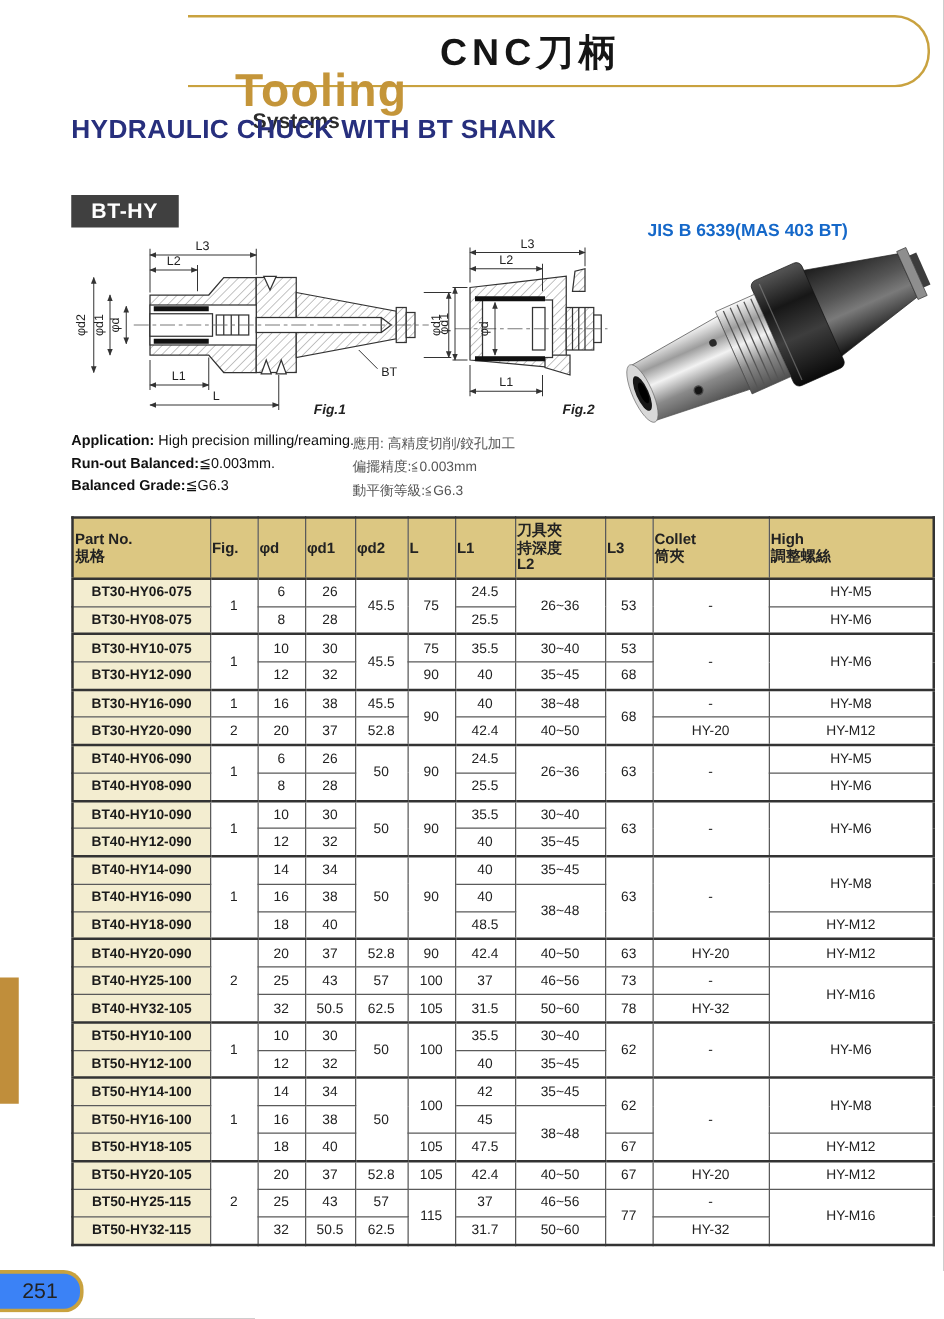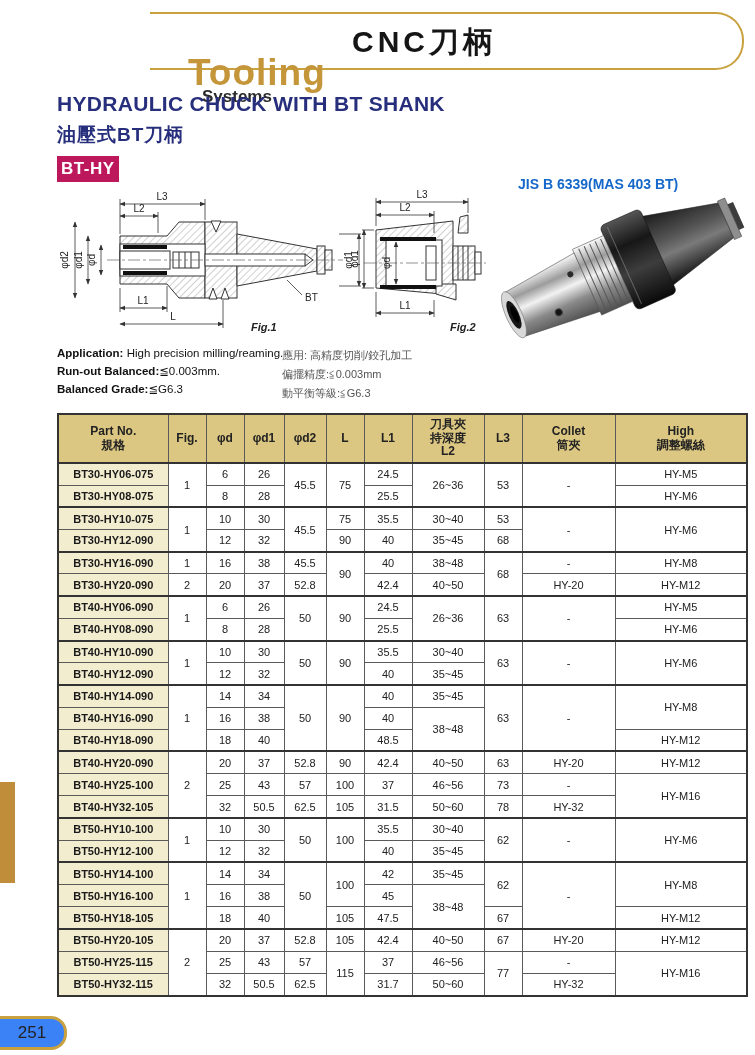--- a/index.html
+++ b/index.html
@@ -11,42 +11,42 @@
         border:2px solid #C9A23F;border-left:none;border-radius:0 28px 28px 0;background:#fff;}
   .brand{position:absolute;left:188px;top:14px;line-height:1;}
   .brand-title{font-size:37px;font-weight:bold;color:#C49539;letter-spacing:1px;margin-top:40px;}
   .brand-sub{font-size:17px;font-weight:bold;color:#2b2b2b;margin:-3px 0 0 14px;}
   .cnc-title{position:absolute;left:352px;top:22px;font-size:30px;font-weight:bold;color:#151515;letter-spacing:4px;}
   .logo{position:absolute;left:650px;top:13px;}
 
   
   .title-en{position:absolute;left:57px;top:92px;font-size:21px;font-weight:bold;color:#272F7D;letter-spacing:.3px;}
   .title-zh{position:absolute;left:57px;top:122px;font-size:19px;font-weight:bold;color:#272F7D;letter-spacing:1px;}
-  .badge{position:absolute;left:57px;top:156px;background:#be185d;color:#fff;font-weight:bold;
-         font-size:17px;padding:3px 4px;letter-spacing:.5px;}
+  .badge{position:absolute;left:57px;top:156px;background:#404040;color:#fff;font-weight:bold;
+         font-size:17px;padding:3px 16px;letter-spacing:.5px;}
   .jis{position:absolute;left:518px;top:176px;font-size:14px;font-weight:bold;color:#1568C9;}
 
   
   .fig1{position:absolute;left:55px;top:188px;}
   .fig2{position:absolute;left:352px;top:188px;}
   .photo{position:absolute;left:488px;top:192px;}
 
   
   .specs-en{position:absolute;left:57px;top:344px;}
   .specs-en div{font-size:11.5px;color:#111;line-height:18px;}
   .specs-en b{font-weight:bold;margin-top:32px;}
   .specs-zh{position:absolute;left:282px;top:346px;}
   .specs-zh div{font-size:11px;color:#555;line-height:19px;}
 
   
   .tbl-wrap{position:absolute;left:57px;top:413px;}
   table{border-collapse:collapse;table-layout:fixed;width:689px;border:2px solid #333;}
   th,td{border:1px solid #5a5a5a;}
   thead tr{height:49px;}
-  thead th{background:#DCC782;vertical-align:middle;text-align:center;border-bottom:2px solid #333;}
+  thead th{background:#DCC782;vertical-align:middle;text-align:left;border-bottom:2px solid #333;}
   thead th div{font-size:12px;font-weight:bold;color:#222;line-height:13.5px;}
   tbody tr{height:22.2px;padding-left:47px;}
   tbody td{font-size:11px;text-align:center;color:#222;padding:0;}
   td.partno{background:#F3EDD0;font-weight:bold;color:#1a1a1a;}
   tr.group-start td{border-top:2px solid #333;}
 
   
   .side-tab{position:absolute;left:0;top:782px;width:15px;height:101px;background:#C08E3B;}
   .page-num{position:absolute;left:0;top:1016px;width:64px;height:28px;border:3px solid #C9A23F;
             border-left:none;border-radius:0 16px 16px 0;display:flex;align-items:center;
@@ -62,21 +62,20 @@
 <div class="page">
 
   <div class="band"></div>
   <div class="brand">
     <div class="brand-title">Tooling</div>
     <div class="brand-sub">Systems</div>
   </div>
   <div class="cnc-title">CNC刀柄</div>
 
   <div class="title-en">HYDRAULIC CHUCK WITH BT SHANK</div>
-  <div class="title-zh">油壓式BT刀柄</div>
   <div class="badge">BT-HY</div>
   <div class="jis">JIS B 6339(MAS 403 BT)</div>
 
   <svg class="fig1" width="312" height="152" viewBox="0 0 312 152">
     <defs>
       <pattern id="h1" width="5" height="5" patternUnits="userSpaceOnUse" patternTransform="rotate(45)">
         <rect width="5" height="5" fill="#fff"></rect>
           <line x1="0" y1="0" x2="0" y2="5" stroke="#777" stroke-width="0.7"></line>
       </pattern>
       <marker id="ar1" viewBox="0 0 10 10" refX="9" refY="5" markerWidth="7" markerHeight="7" orient="auto-start-reverse">

